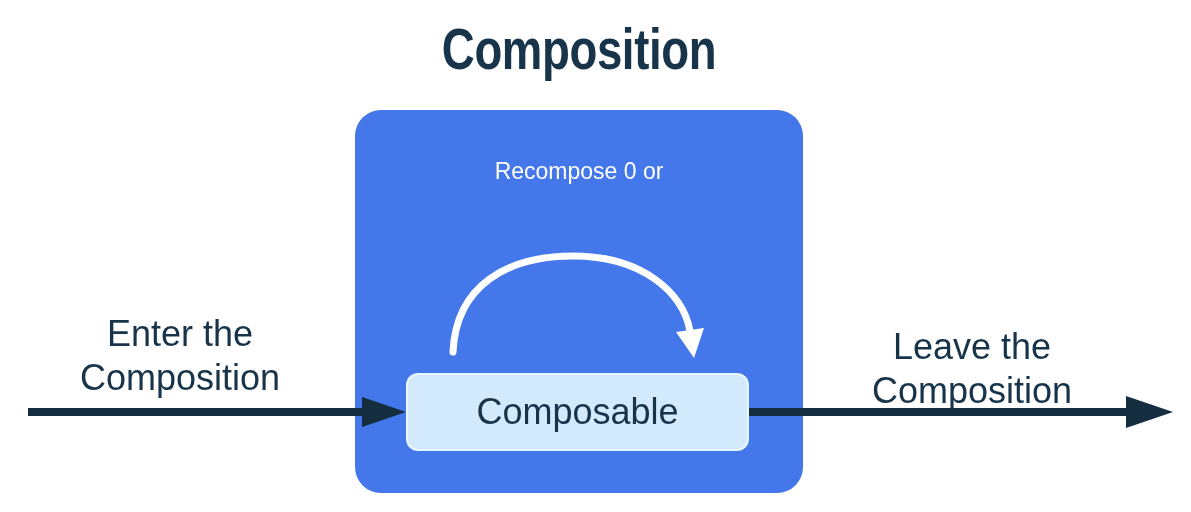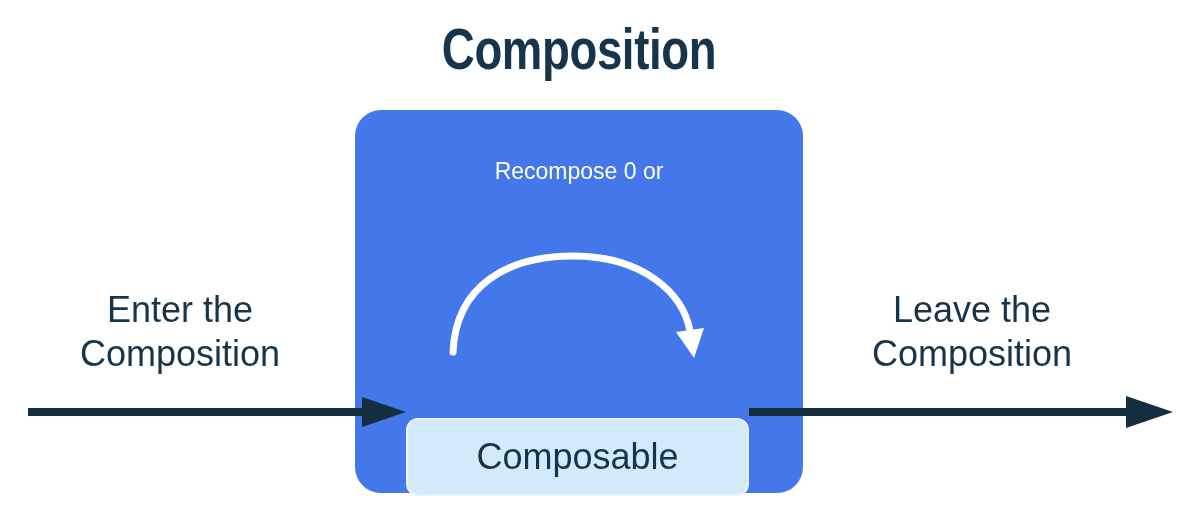--- a/index.html
+++ b/index.html
@@ -34,33 +34,33 @@
     text-align:center;color:var(--arc-white);
     font-size:23px;line-height:46px;font-weight:400;
   }
   .recompose-label span{display:block;}
 
   .composable-box{
     position:absolute;left:406px;top:373px;width:343px;height:78px;
     background:var(--composable-bg);
     border:2px solid var(--composable-border);
     border-radius:12px;
-    display:flex;align-items:center;justify-content:center;margin-top:45px;
+    display:flex;align-items:center;justify-content:center;
   }
   .composable-box .label{
     font-size:36px;color:var(--ink);font-weight:400;letter-spacing:0;
   }
 
   .side-label{
     position:absolute;top:288px;width:320px;text-align:center;
     color:var(--ink);font-size:36px;line-height:44px;font-weight:400;
   }
   .side-label span{display:block;}
-  .side-label.left{left:20px;}
-  .side-label.right{left:812px;}
+  .side-label.left{left:20px;margin-top:24px;}
+  .side-label.right{left:812px;margin-top:37px;}
 
   svg.flow-layer{
     position:absolute;left:0;top:0;width:1191px;height:512px;
     pointer-events:none;
   }
   .nav-line{stroke:var(--arrow-ink);stroke-width:8;fill:none;}
   .nav-head{fill:var(--arrow-ink);stroke:none;}
   .arc-line{stroke:var(--arc-white);stroke-width:7;fill:none;stroke-linecap:round;}
   .arc-head{fill:var(--arc-white);stroke:none;}
 </style>

